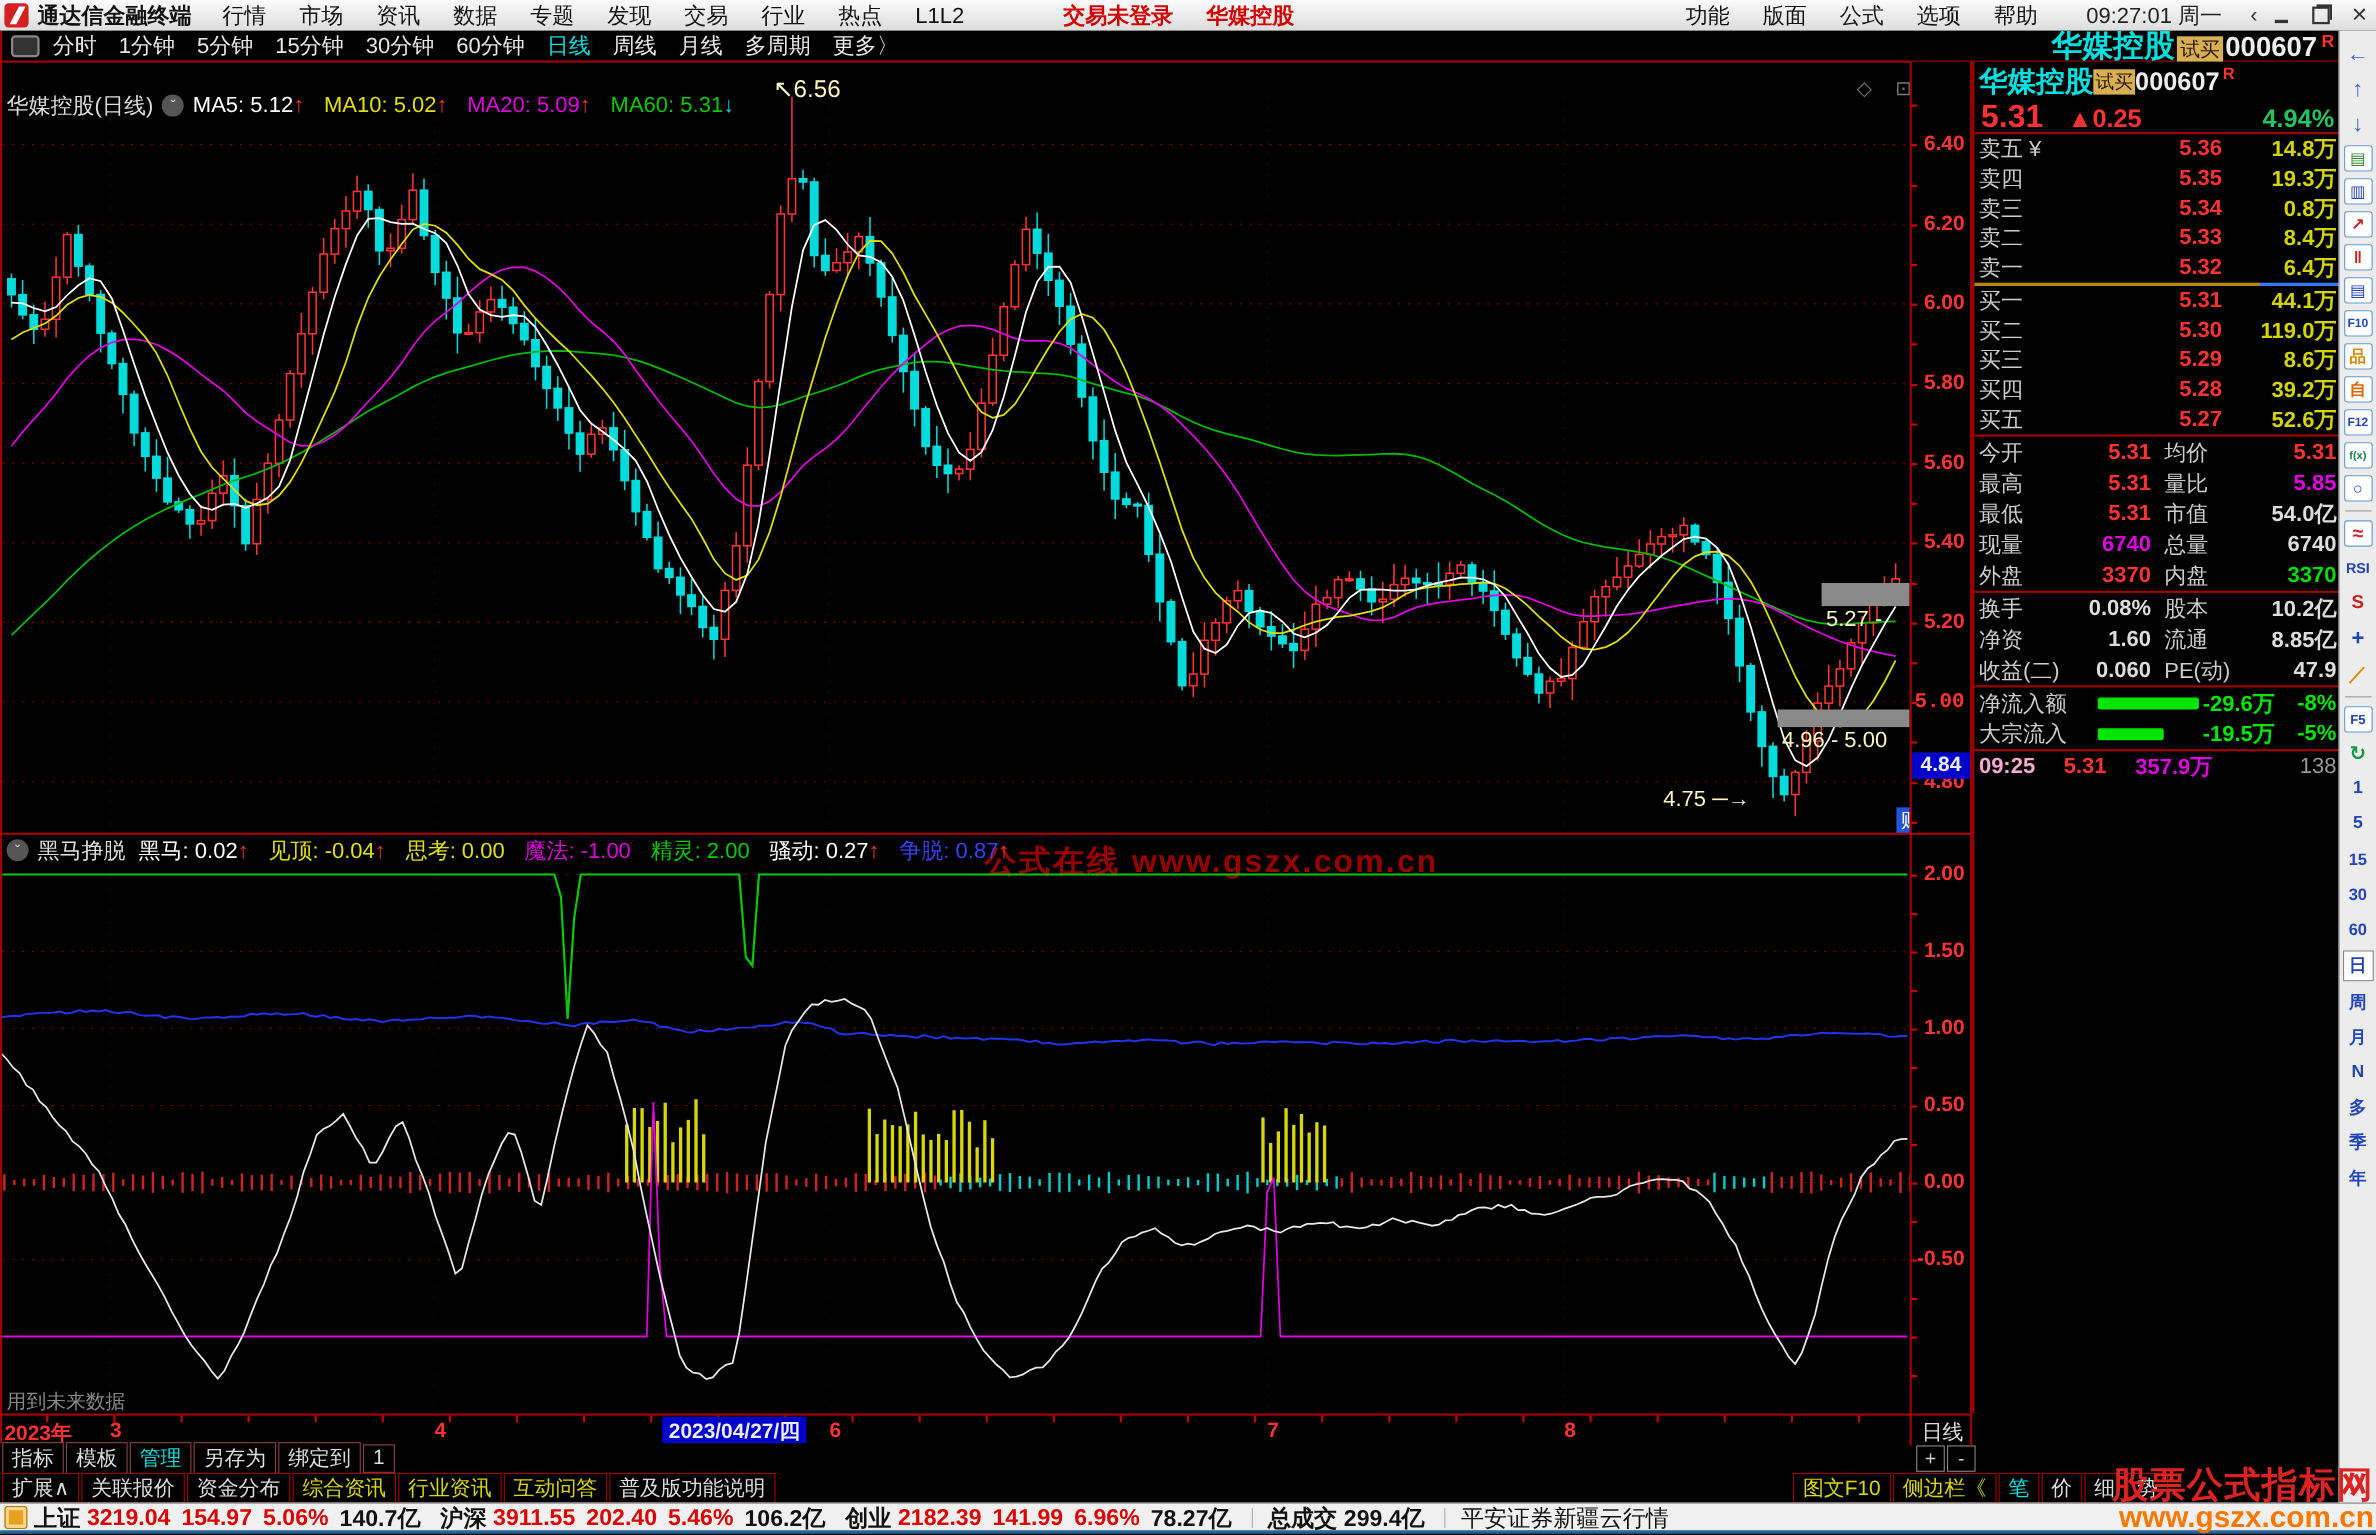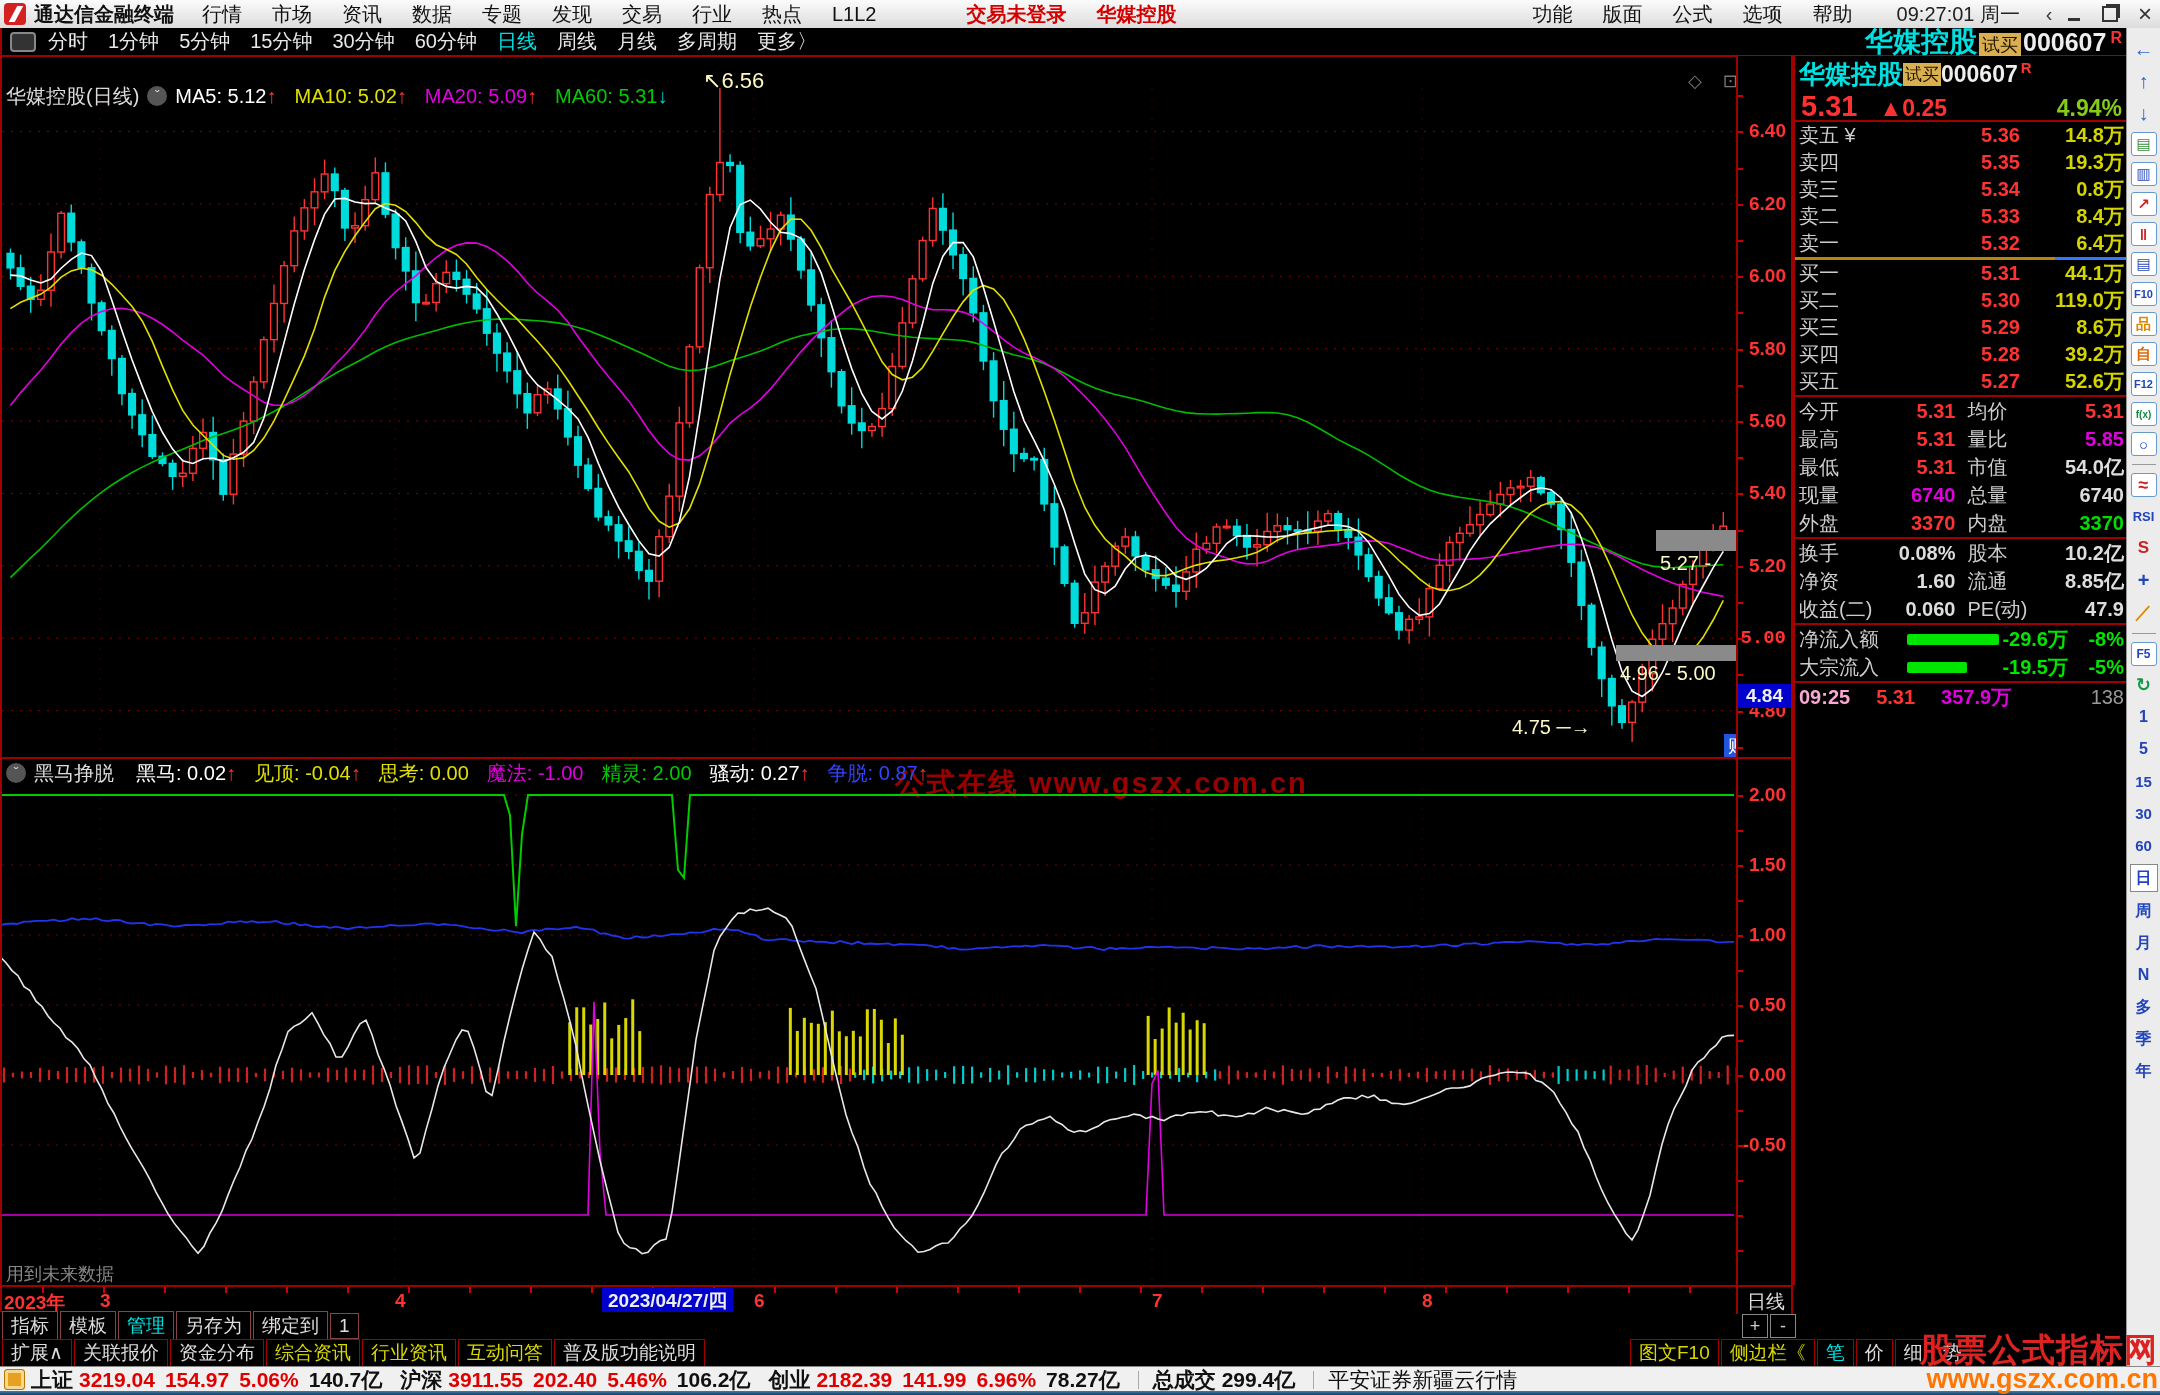--- a/index.html
+++ b/index.html
@@ -86,21 +86,21 @@
   #quote{left:1793px;top:56px;width:333px;height:1229px;background:#000;border-left:2px solid #a00000;
          color:#ccc;font-size:20px;}
   #qname{height:32px;display:flex;align-items:center;padding:2px 4px 0;}
   #q-n{color:#00e0e0;font-size:26px;font-weight:bold;}
   #q-badge{background:#d8b050;color:#221100;font-size:17px;padding:0 2px;}
   #q-code{color:#eee;font-size:23px;font-weight:bold;}
   #q-flag{color:#ff3232;font-size:15px;font-weight:bold;position:relative;top:-7px;margin-left:3px;}
   #qprice{height:30px;display:flex;align-items:baseline;padding:0 6px;}
   #q-price{color:#ff3232;font-size:29px;font-weight:bold;}
   #q-chg{color:#ff3232;font-size:23px;font-weight:bold;margin-left:22px;}
-  #q-pct{color:#84cc16;font-size:23px;font-weight:bold;margin-left:auto;}
+  #q-pct{color:#22c55e;font-size:23px;font-weight:bold;margin-left:auto;}
   .qhr{height:2px;background:#a00000;}
   .qrow{height:27px;display:flex;align-items:center;padding:0 4px;}
   .q-l{width:76px;color:#ccc;}
   .q-p{flex:1;text-align:right;color:#ff3232;font-weight:bold;}
   .q-v{width:104px;text-align:right;color:#d4d400;font-weight:bold;}
   #bs-div{height:3px;background:linear-gradient(90deg,#b8860b 0 78%,#3377ff 78% 100%);}
   .srow{height:28px;display:flex;align-items:center;padding:0 4px;}
   .s-l{width:86px;color:#ccc;}
   .s-v{flex:1;text-align:right;font-weight:bold;}
   .s-l2{width:86px;color:#ccc;margin-left:12px;}
@@ -531,21 +531,21 @@
     <div class="gtag" style="left:1656px;top:442px;width:80px;height:21px"></div>
     <div class="annot" style="left:1660px;top:464px">5.27 -</div>
     <div class="gtag" style="left:1616px;top:557px;width:120px;height:16px"></div>
     <div class="annot" style="left:1620px;top:574px">4.96 - 5.00</div>
     <div class="annot" style="left:1512px;top:628px"><span>4.75</span> ─<span>→</span></div>
   </div>
   <div id="cai">财</div>
 
   <div id="ind-header" class="abs">
     <span class="drop-circle" style="margin-left:0">ˇ</span>
-    <span style="color:#ddd;margin-right:22px">黑马挣脱</span>
+    <span style="color:#ddd;margin-right:12px">黑马挣脱</span>
     <span id="ind-items"><span class="ma-item"><span style="color: rgb(255, 255, 255);">黑马: 0.02</span><span style="color: rgb(255, 50, 50); font-weight: bold;">↑</span></span><span class="ma-item"><span style="color: rgb(224, 224, 0);">见顶: -0.04</span><span style="color: rgb(255, 50, 50); font-weight: bold;">↑</span></span><span class="ma-item"><span style="color: rgb(224, 224, 0);">思考: 0.00</span></span><span class="ma-item"><span style="color: rgb(224, 0, 224);">魔法: -1.00</span></span><span class="ma-item"><span style="color: rgb(0, 204, 0);">精灵: 2.00</span></span><span class="ma-item"><span style="color: rgb(255, 255, 255);">骚动: 0.27</span><span style="color: rgb(255, 50, 50); font-weight: bold;">↑</span></span><span class="ma-item"><span style="color: rgb(51, 68, 255);">争脱: 0.87</span><span style="color: rgb(255, 50, 50); font-weight: bold;">↑</span></span></span>
   </div>
 
   <div id="sub-chart" class="abs">
     <svg id="subSvg" width="1737" height="497">
         <line x1="2" y1="7" x2="1735" y2="7" stroke="#b30000" stroke-width="1" stroke-dasharray="2 7" opacity="0.7"></line>
         <line x1="2" y1="77" x2="1735" y2="77" stroke="#b30000" stroke-width="1" stroke-dasharray="2 7" opacity="0.7"></line>
         <line x1="2" y1="147" x2="1735" y2="147" stroke="#b30000" stroke-width="1" stroke-dasharray="2 7" opacity="0.7"></line>
         <line x1="2" y1="217" x2="1735" y2="217" stroke="#b30000" stroke-width="1" stroke-dasharray="2 7" opacity="0.7"></line>
         <line x1="2" y1="287" x2="1735" y2="287" stroke="#b30000" stroke-width="1" stroke-dasharray="2 7" opacity="0.7"></line>

